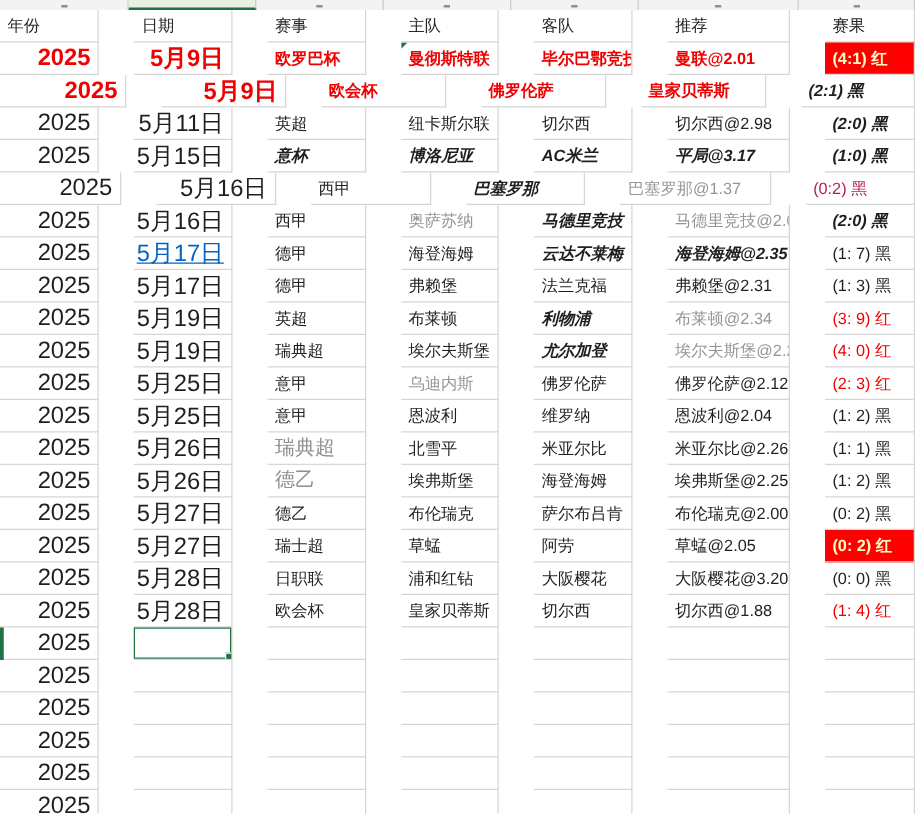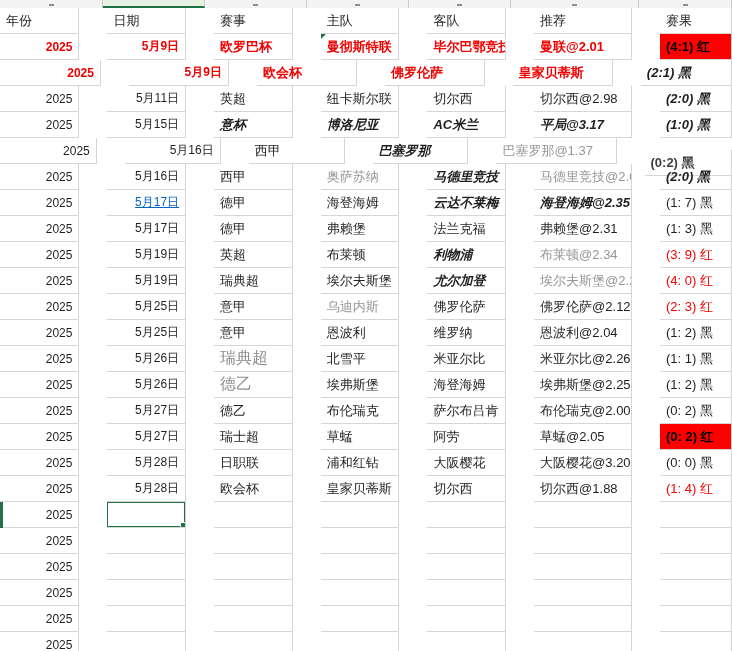--- a/index.html
+++ b/index.html
@@ -15,31 +15,31 @@
   .colstrip .seg.active::after{display:none;}
   .w1{width:103px}.w2{width:102px}.w3{width:102px}.w4{width:102px}.w5{width:102px}.w6{width:128px}.w7{width:93px}
 
   .grid{position:relative;}
   .row{display:flex;height:26px;position:relative;gap:28px;}
   .cell{
     position:relative;box-sizing:border-box;height:26px;
     border-right:1px solid #d6d6d6;border-bottom:1px solid #d6d6d6;
     display:flex;align-items:center;padding:0 6px;overflow:hidden;white-space:nowrap;
   }
-  .cell.year,.cell.date{justify-content:flex-end;font-size:12px;text-align:right;}
+  .cell.year,.cell.date{justify-content:flex-end;font-size:19px;text-align:right;}
   .header .cell{color:#262626;font-size:13px;justify-content:flex-start;}
 
   
   .rb{color:#f00000;font-weight:700;}
   .gray{color:#969696;}
   .bold{font-weight:700;font-style:italic;}
   .link{color:#0563c1;text-decoration:underline;}
   .red{color:#f00000;}
-  .redbold{color:#404040;font-weight:700;margin-top:12px;}
-  .onred{background:#ff0000;color:#000000;font-weight:700;}
+  .redbold{color:#be185d;font-weight:400;}
+  .onred{background:#ff0000;color:#fef9c3;font-weight:700;}
   .bigserif{font-family:"DejaVu Serif",serif;font-size:16px;color:#8f8f8f;}
   .corner::before{content:"";position:absolute;top:0;left:0;width:0;height:0;
     border-top:5px solid #1e7145;border-right:5px solid transparent;}
 
   
   .sel-row::before{content:"";position:absolute;left:0;top:0;width:3px;height:100%;background:#217346;z-index:2;}
   .cell.selected::after{content:"";position:absolute;inset:-1px;border:2px solid #217346;z-index:3;}
   .fill-handle{position:absolute;right:-3px;bottom:-3px;width:6px;height:6px;background:#217346;border:1px solid #fff;z-index:4;}
 </style>
 </head>

